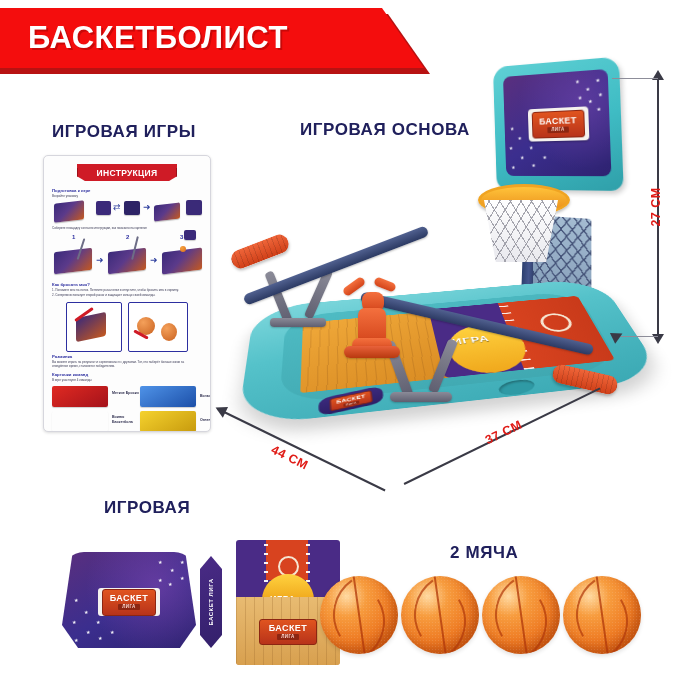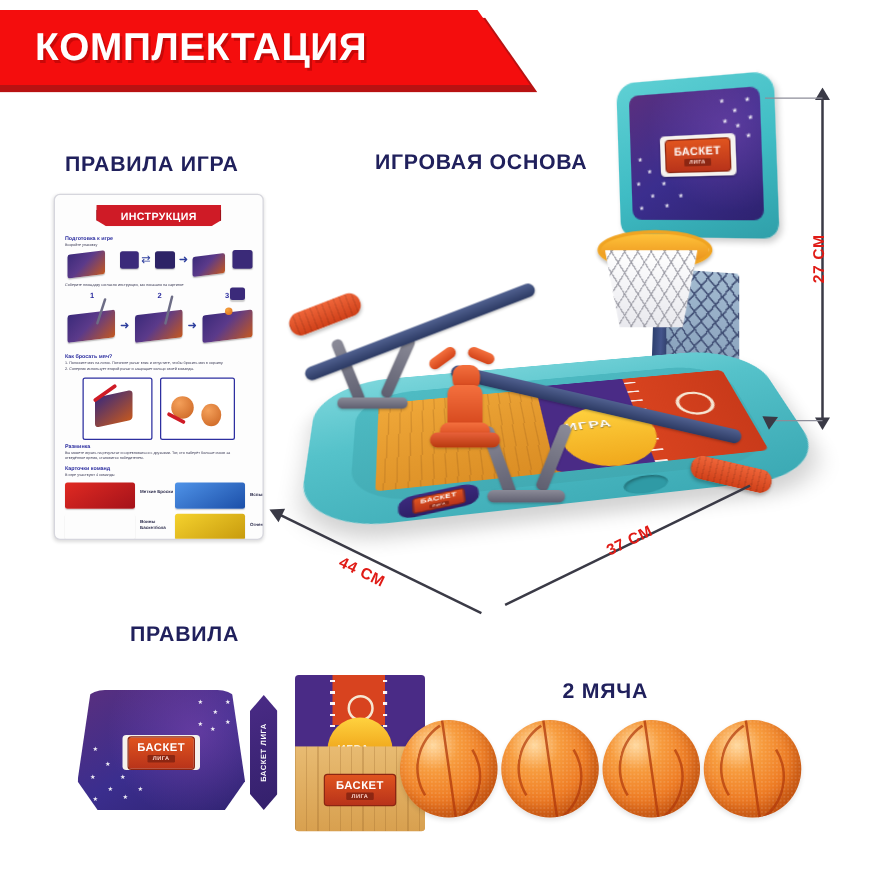--- a/index.html
+++ b/index.html
@@ -337,29 +337,29 @@
   }
 </style>
 </head>
 <body>
 
 <div class="stage">
 
   <div class="banner-wrap">
     <div class="banner-shadow"></div>
     <div class="banner">
-      <div class="banner-text">КОМПЛЕКТАЦИЯ</div>
-    </div>
-  </div>
-
-  <div class="sec-title" id="title-rules">ПРАВИЛА ИГРА</div>
+      <div class="banner-text">БАСКЕТБОЛИСТ</div>
+    </div>
+  </div>
+
+  <div class="sec-title" id="title-rules">ИГРОВАЯ ИГРЫ</div>
   <div class="sec-title" id="title-base">
     <div>ИГРОВАЯ ОСНОВА</div>
   </div>
-  <div class="sec-title" id="title-stickers">ПРАВИЛА</div>
+  <div class="sec-title" id="title-stickers">ИГРОВАЯ</div>
   <div class="sec-title" id="title-balls">2 МЯЧА</div>
 
   <div class="sheet">
     <div class="ribbon">
       <span>ИНСТРУКЦИЯ</span>
     </div>
 
     <div class="sh-h" style="left:8px;top:32px;">Подготовка к игре</div>
     <div class="sh-t" style="left:8px;top:38px;">Вскройте упаковку</div>
 

